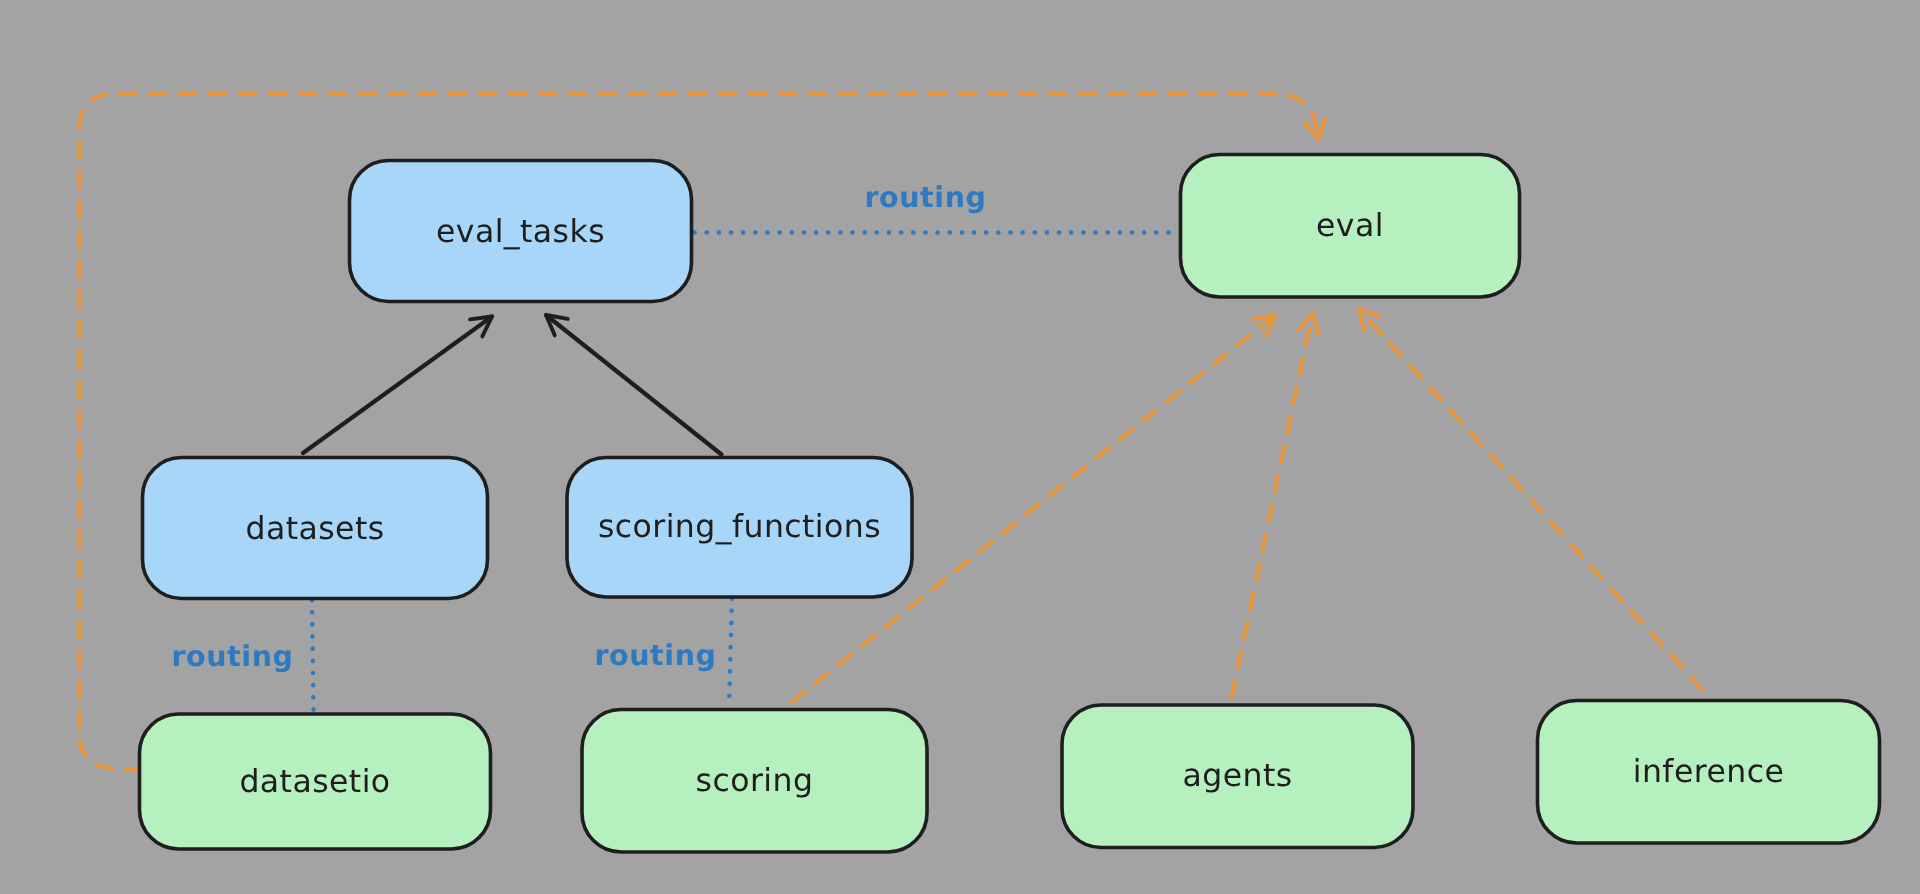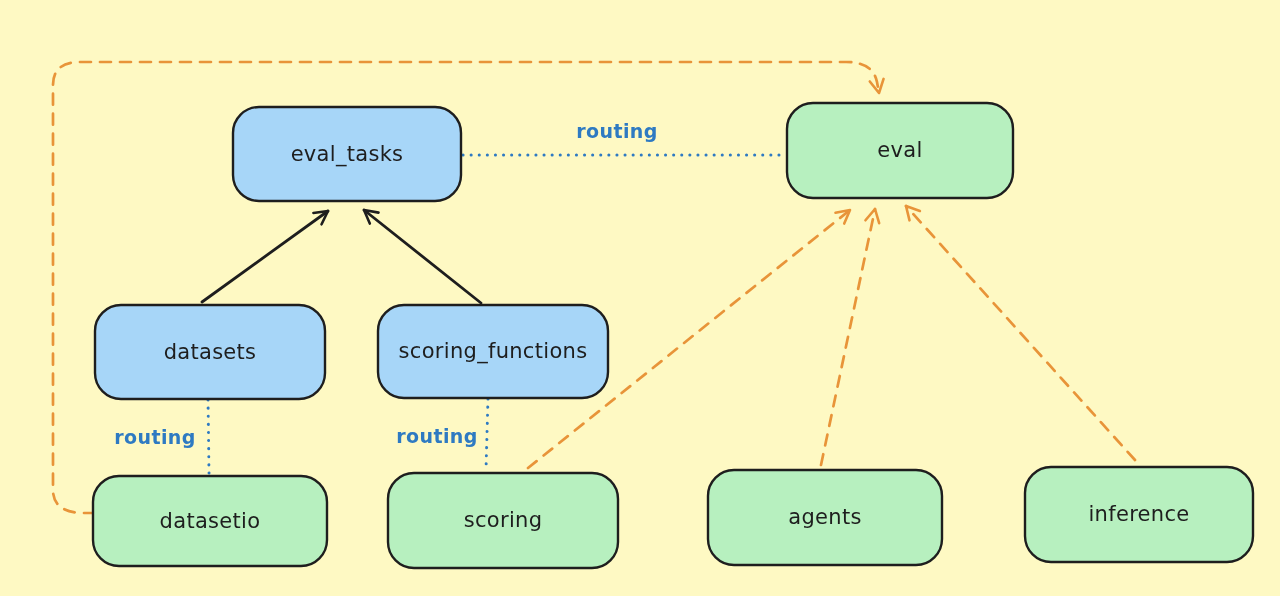--- a/index.html
+++ b/index.html
@@ -5,21 +5,21 @@
   html, body {
     margin: 0;
     padding: 0;
     background: #ffffff;
     font-family: "DejaVu Sans", sans-serif;
   }
   .stage {
     position: relative;
     width: 1280px;
     height: 596px;
-    background: #fef9c3;
+    background: #a3a3a3;
     overflow: hidden;
   }
   svg { display: block; }
 
   .node-box {
     stroke: #1e1e1e;
     stroke-width: 2.4;
   }
   .fill-blue  { fill: #a7d6f8; }
   .fill-green { fill: #b7f0bf; }

